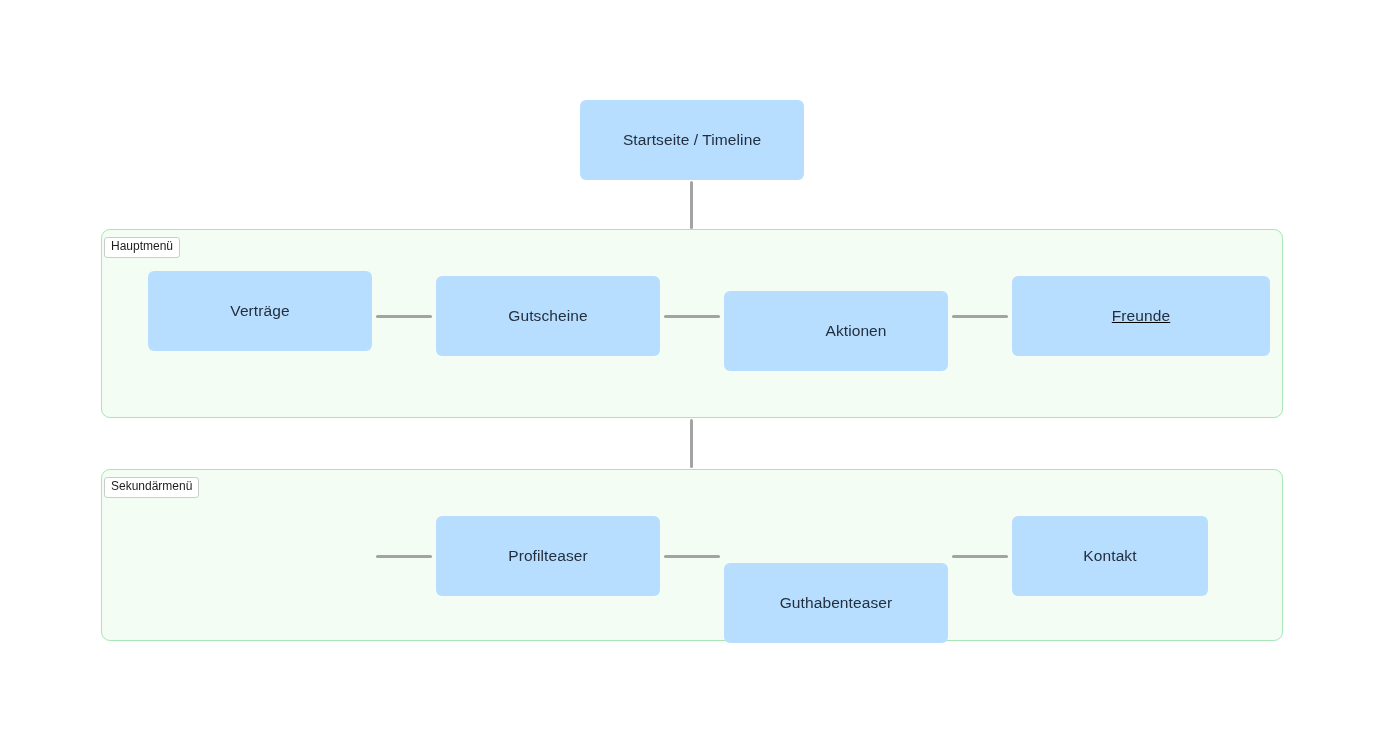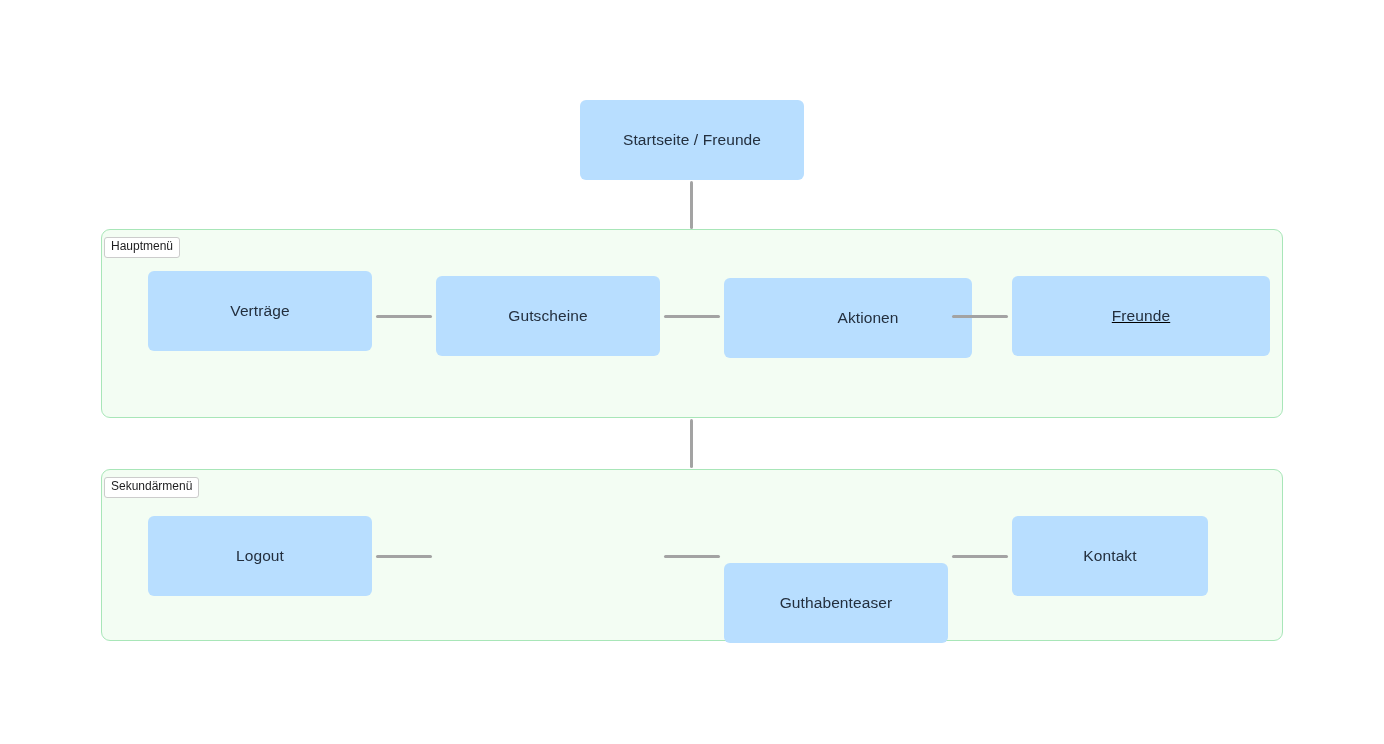--- a/index.html
+++ b/index.html
@@ -74,59 +74,59 @@
     background: #a3a3a3;
     border-radius: 1.5px;
   }
 </style>
 </head>
 <body>
 
 <div id="canvas">
 
   <div class="node" style="left:580px; top:100px; width:224px; height:80px;">
-    <span class="node-label">Startseite / Freunde</span>
+    <span class="node-label">Startseite / Timeline</span>
   </div>
 
   <div class="conn-v" style="left:690px; top:181px; height:48px;"></div>
 
   <div class="group" style="left:101px; top:229px; width:1182px; height:189px;">
     <div class="group-badge">Hauptmenü</div>
   </div>
 
   <div class="node" style="left:148px; top:271px; width:224px; height:80px;">
     <span class="node-label">Verträge</span>
   </div>
   <div class="conn-h" style="left:376px; top:314.5px; width:56px;"></div>
 
   <div class="node" style="left:436px; top:276px; width:224px; height:80px;justify-content:center;">
     <span class="node-label">Gutscheine</span>
   </div>
   <div class="conn-h" style="left:664px; top:314.5px; width:56px;"></div>
 
-  <div class="node" style="left:724px; top:278px; width:248px; height:80px;padding-left:40px;">
+  <div class="node" style="left:724px; top:291px; width:224px; height:80px;padding-left:40px;">
     <span class="node-label">Aktionen</span>
   </div>
   <div class="conn-h" style="left:952px; top:314.5px; width:56px;"></div>
 
   <div class="node" style="left:1012px; top:276px; width:258px; height:80px;text-decoration:underline;">
     <span class="node-label">Freunde</span>
   </div>
 
   <div class="conn-v" style="left:690px; top:419px; height:49px;"></div>
 
   <div class="group" style="left:101px; top:469px; width:1182px; height:172px;">
     <div class="group-badge">Sekundärmenü</div>
   </div>
 
-  <div class="node" style="left:148px; top:516px; width:224px; height:80px;">
-    <span class="node-label">Logout</span>
-  </div>
   <div class="conn-h" style="left:376px; top:554.5px; width:56px;"></div>
 
+  <div class="node" style="left:436px; top:516px; width:224px; height:80px;">
+    <span class="node-label">Profilteaser</span>
+  </div>
   <div class="conn-h" style="left:664px; top:554.5px; width:56px;"></div>
 
   <div class="node" style="left:724px; top:516px; width:224px; height:80px;margin-top:47px;">
     <span class="node-label">Guthabenteaser</span>
   </div>
   <div class="conn-h" style="left:952px; top:554.5px; width:56px;"></div>
 
   <div class="node" style="left:1012px; top:516px; width:196px; height:80px;">
     <span class="node-label">Kontakt</span>
   </div>

